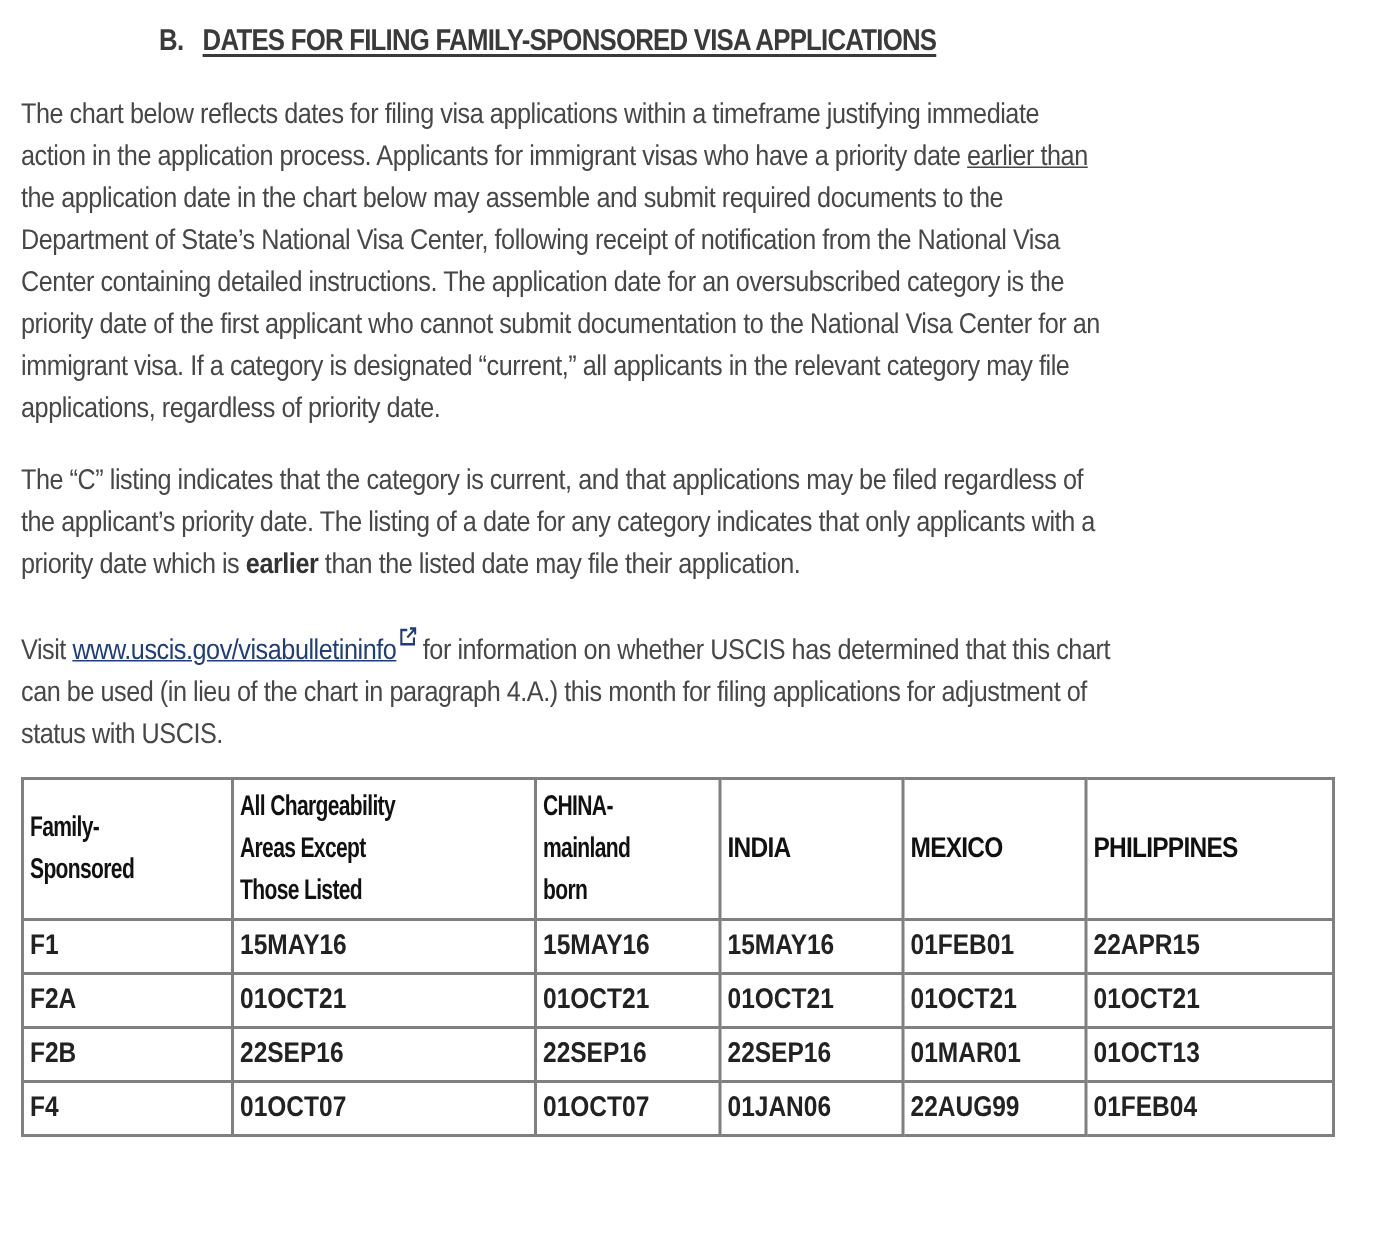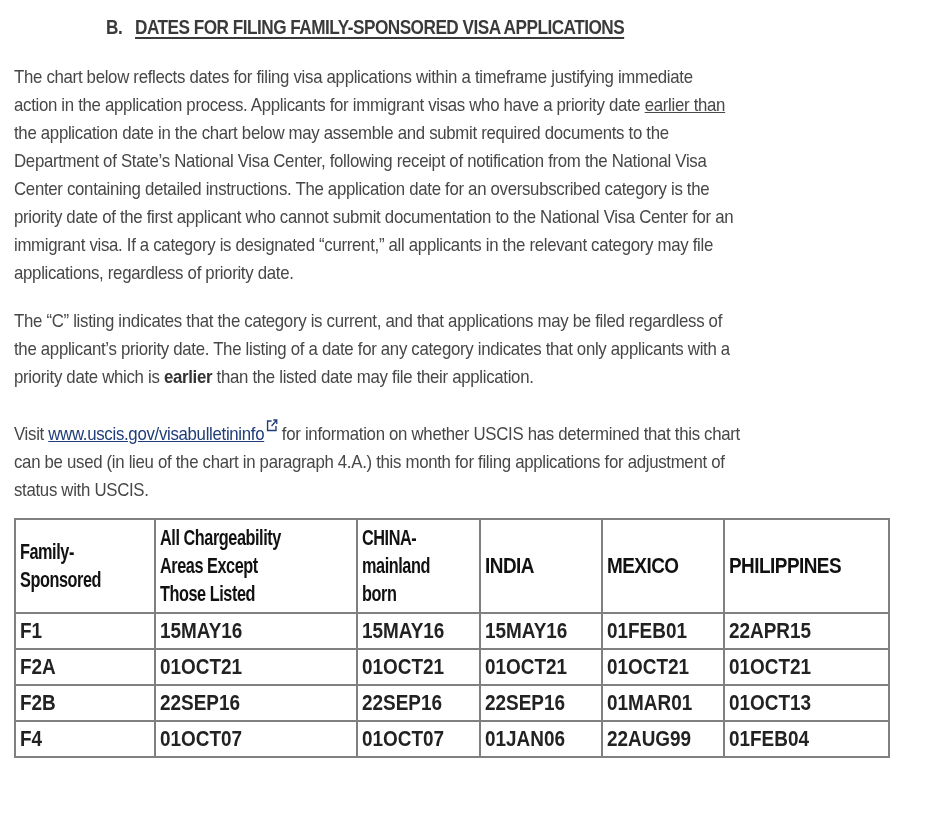--- a/index.html
+++ b/index.html
@@ -26,21 +26,21 @@
     .p1 { margin-top: 22px !important; }
     .p2 { margin-top: 20px !important; }
     .p3 { margin-top: 21px !important; }
     .u { text-decoration: underline; }
     .b { font-weight: bold; color: #333; }
     a.link { color: #1f3d7a; text-decoration: underline; }
     .ext-icon { display: inline-block; width: 13px; height: 13px; vertical-align: 8px; margin-left: 2px; }
     table.grid {
       position: absolute; left: 14px; top: 518px;
       border-collapse: collapse;
-      font-size: 22px; color: #222;
+      font-size: 19px; color: #222;
     }
     table.grid td, table.grid th {
       border: 2px solid #808080;
       padding: 0 4px;
       text-align: left; vertical-align: middle;
       height: 34px;
       font-weight: bold;
     }
     table.grid th {
       font-weight: bold; color: #111; height: 92px;

